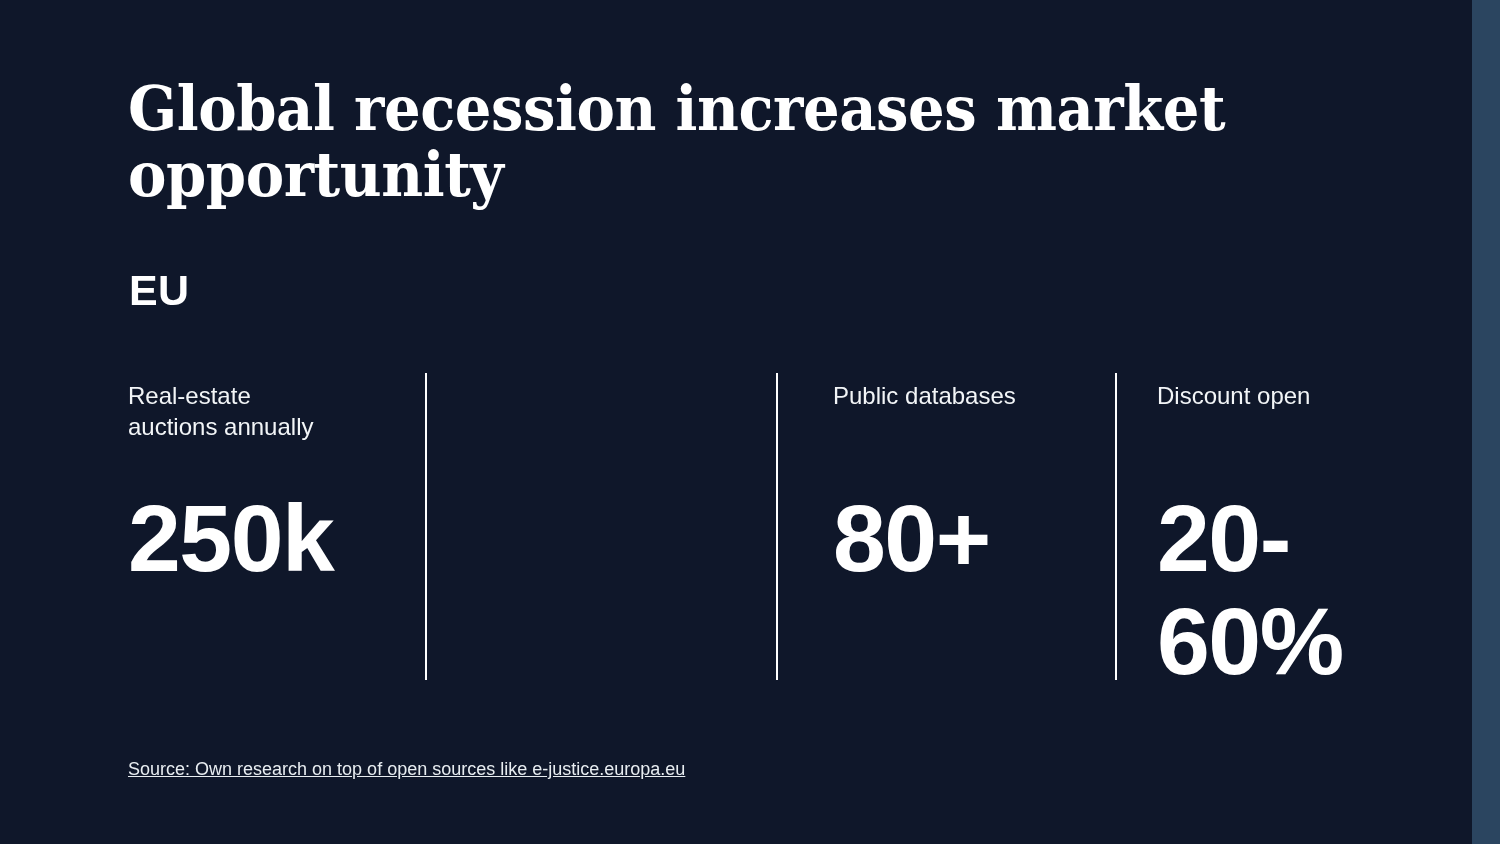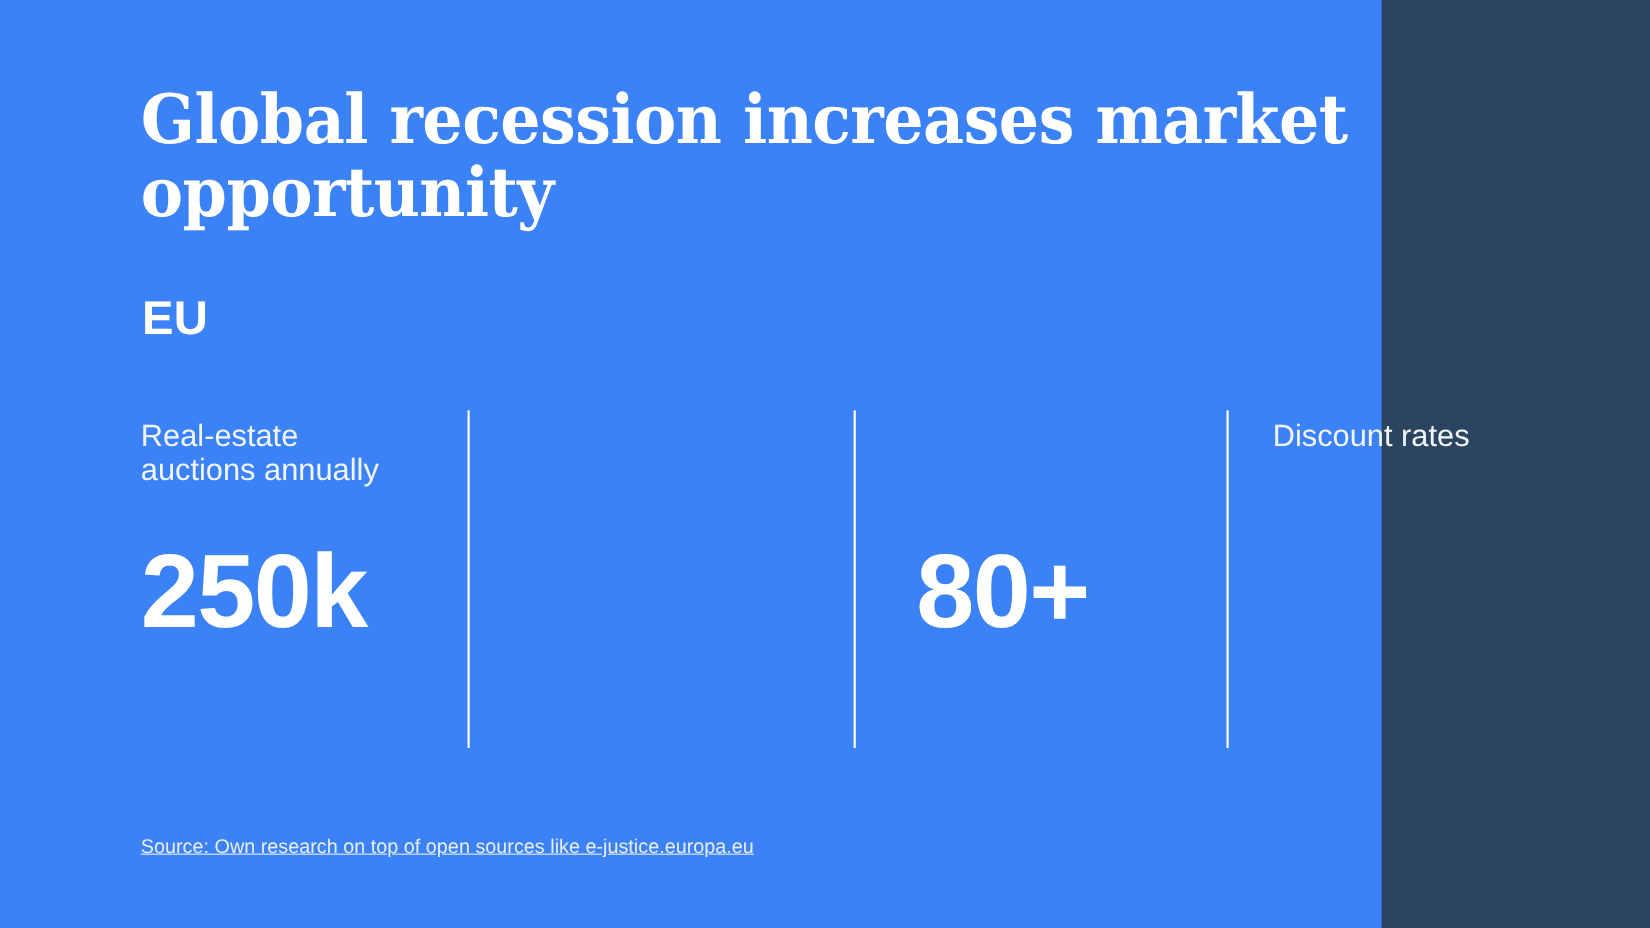--- a/index.html
+++ b/index.html
@@ -9,23 +9,23 @@
   body {
     width: 1500px;
     height: 844px;
     background: #2b4560;
     font-family: "Liberation Sans", sans-serif;
     overflow: hidden;
   }
 
   #slide {
     position: relative;
-    width: 1256px;
+    width: 1472px;
     height: 844px;
-    background: #3b82f6;
+    background: #0f172a;
   }
 
   
   #title {
     position: absolute;
     left: 128px;
     top: 76px;
     width: 1230px;
     color: #ffffff;
     font-family: "DejaVu Serif", serif;
@@ -67,21 +67,21 @@
     height: 307px;
   }
 
   .stat-label {
     position: absolute;
     top: 7px;
     left: 0;
     color: #f2f5f7;
     font-family: "Liberation Sans", sans-serif;
     font-weight: normal;
-    font-size: 28px;
+    font-size: 24px;
     line-height: 31px;
     white-space: pre-line;
   }
 
   .stat-value {
     position: absolute;
     top: 114px;
     left: 0;
     color: #ffffff;
     font-family: "Liberation Sans", sans-serif;
@@ -139,24 +139,27 @@
     <div class="divider" id="div-2"></div>
 
     <div class="stat-col" id="col-0">
       <div class="stat-label">Real-estate
 auctions annually</div>
       <div class="stat-value">250k</div>
     </div>
 
 
     <div class="stat-col" id="col-2">
+      <div class="stat-label">Public databases</div>
       <div class="stat-value">80+</div>
     </div>
 
     <div class="stat-col" id="col-3">
-      <div class="stat-label">Discount rates</div>
+      <div class="stat-label">Discount open</div>
+      <div class="stat-value">20-
+60%</div>
     </div>
 
   </div>
 
   <div id="source">Source: Own research on top of open sources like e-justice.europa.eu</div>
 
 </div>
 
 </body></html>

